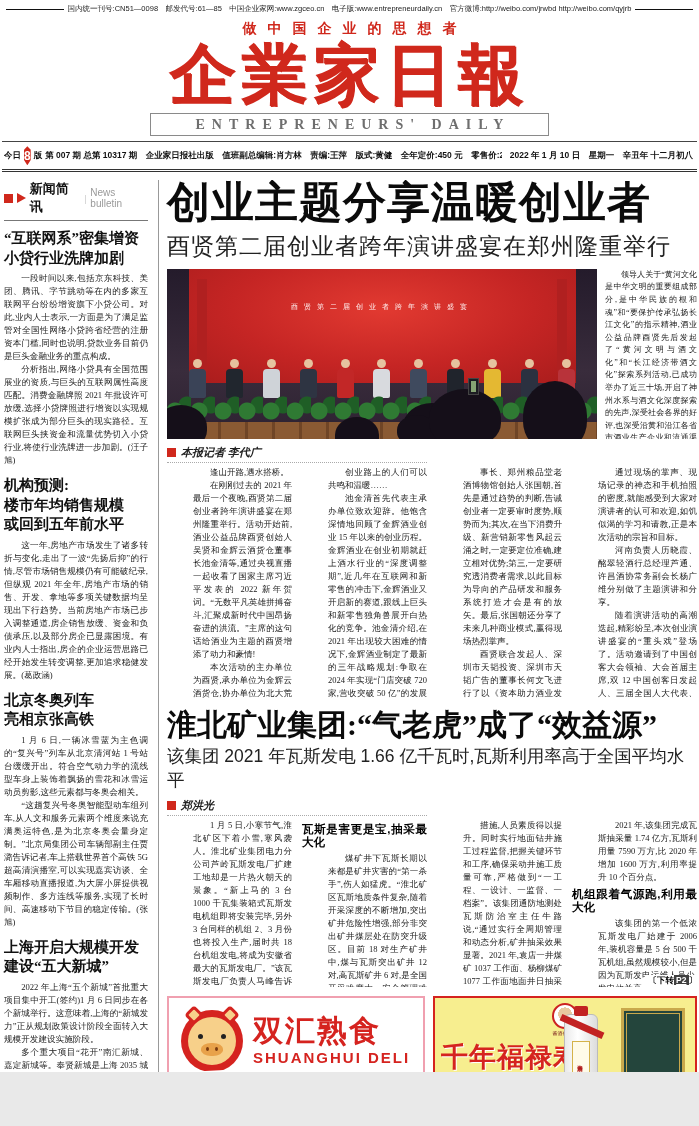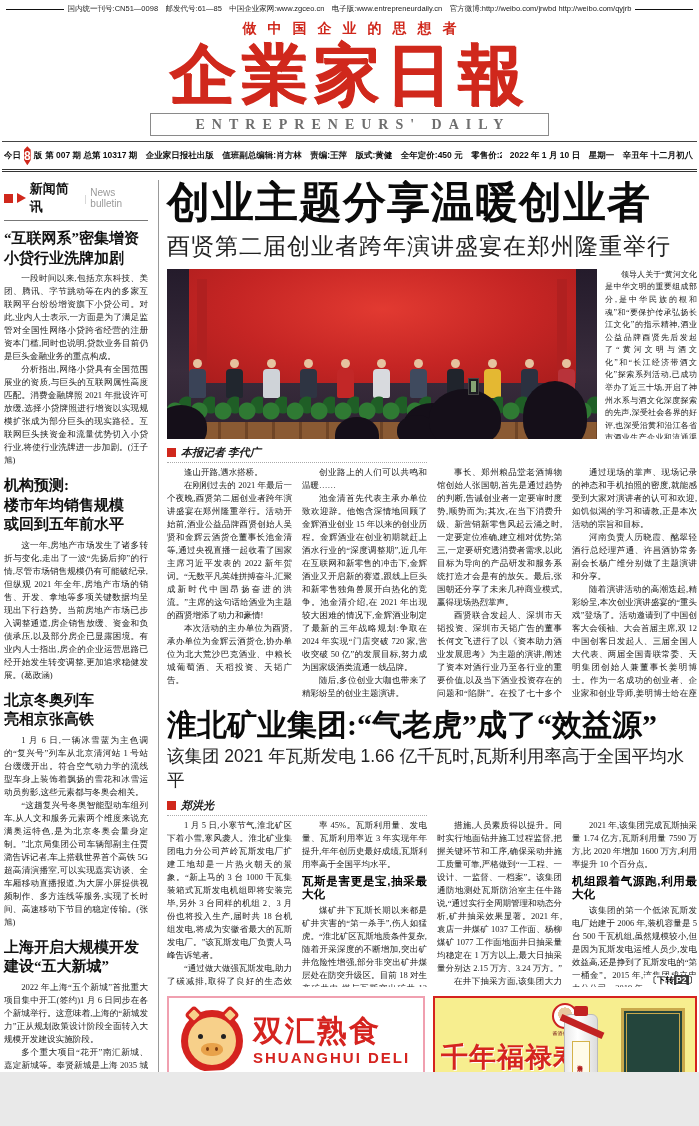--- a/index.html
+++ b/index.html
@@ -75,21 +75,21 @@
   .aud.a5 { right:10px; bottom:-12px; width:64px; height:70px; }
   .aud.a6 { right:160px; bottom:-6px; width:40px; height:30px; }
   .phone { position:absolute; right:118px; bottom:44px; width:11px; height:17px; background:#1c1c22; border:1px solid #444; }
   .phone:after { content:""; position:absolute; inset:2px; background:#cfa; opacity:.6; }
   .right-col { flex:1; font-size:8px; line-height:12.6px; text-align:justify; color:#1a1a1a; overflow:hidden; height:170px; }
   .right-col p { text-indent:2em; }
   .byline { display:flex; align-items:center; gap:5px; margin:6px 0 3px; font-size:11px; font-weight:bold; font-style:italic; color:#222; border-bottom:1px dotted #aaa; padding-bottom:2px; width:260px; }
   .redsq { width:9px; height:9px; background:#d0281c; flex:none; }
   .cols { display:flex; gap:10px; height:234px; overflow:hidden; }
   .cols .col { flex:1; font-size:8.5px; line-height:13px; text-align:justify; color:#1a1a1a; }
-  .cols p { text-indent:2em; }
+  .cols p { text-indent:2em;margin-left:26px; }
   .cols h4, .right-col h4 { font-family:"Liberation Sans","DejaVu Sans",sans-serif; font-size:11.5px; font-weight:700; margin:4px 0 3px; text-indent:0; color:#000; }
 
   
   .art2 { margin-top:8px; }
   .art2-headline { font-size:30px; font-weight:900; color:#0b0b0b; line-height:1.1; }
   .art2-subhead { font-size:17.5px; color:#222; font-family:"Liberation Sans","DejaVu Sans",sans-serif; margin:3px 0 4px; }
   .art2 .cols { height:168px; position:relative; }
   .continued { position:absolute; right:0; bottom:0; background:#fff; padding-left:4px; font-size:8.5px; font-weight:bold; }
   .continued .p2 { background:#404040; color:#fff; padding:0 2px; font-family:"Liberation Sans","DejaVu Sans",sans-serif;text-decoration:underline; }
 
@@ -203,20 +203,21 @@
     <div class="main">
 
       <h1 class="lead-headline">创业主题分享温暖创业者</h1>
       <div class="lead-subhead">酉贤第二届创业者跨年演讲盛宴在郑州隆重举行</div>
 
       <div class="photo-row">
         <div class="photo">
           <div class="screen"></div>
           <div class="side-strip l"></div>
           <div class="side-strip r"></div>
+          <div class="banner-sub">酉贤第二届创业者跨年演讲盛宴</div>
           <div class="people">
             <div class="person">
                 <div class="head"></div>
                 <div class="torso"></div>
               </div>
             <div class="person">
                 <div class="head"></div>
                 <div class="torso"></div>
               </div>
             <div class="person">
@@ -304,21 +305,20 @@
         <div class="byline">
           <span class="redsq"></span>
           <span>郑洪光</span>
         </div>
         <div class="cols">
           <div class="col">
               <p>1 月 5 日,小寒节气,淮北矿区下着小雪,寒风袭人。淮北矿业集团电力分公司芦岭瓦斯发电厂扩建工地却是一片热火朝天的景象。“新上马的 3 台 1000 千瓦集装箱式瓦斯发电机组即将安装完毕,另外 3 台同样的机组 2、3 月份也将投入生产,届时共 18 台机组发电,将成为安徽省最大的瓦斯发电厂。”该瓦斯发电厂负责人马峰告诉笔者。</p>
               <p>“通过做大做强瓦斯发电,助力了碳减排,取得了良好的生态效益、经济效益和社会效益。”谈及瓦斯发电情况,该电力分公司副总工程师说,“煤矿瓦斯‘气老虎’在我们这里成了‘效益源’,2021 年公司共利用瓦斯发电 1.66 亿千瓦时,瓦斯利用量 7590 万方,二氧化碳减排量 106 万吨。”</p>
             </div>
           <div class="col">
-              <p>率 45%。瓦斯利用量、发电量、瓦斯利用率近 3 年实现年年提升,年年创历史最好成绩,瓦斯利用率高于全国平均水平。</p>
               <h4>瓦斯是害更是宝,抽采最大化</h4>
               <p>煤矿井下瓦斯长期以来都是矿井灾害的“第一杀手”,伤人如猛虎。“淮北矿区瓦斯地质条件复杂,随着开采深度的不断增加,突出矿井危险性增强,部分非突出矿井煤层处在防突升级区。目前 18 对生产矿井中,煤与瓦斯突出矿井 12 对,高瓦斯矿井 6 对,是全国开采难度大、安全管理难度较大的矿区之一。”该集团分管“一通三防”工作的副总工程师介绍说。</p>
             </div>
           <div class="col">
               <p>措施,人员素质得以提升。同时实行地面钻井施工过程监督,把握关键环节和工序,确保采动井施工质量可靠,严格做到“一工程、一设计、一监督、一档案”。该集团通防地测处瓦斯防治室主任牛路说,“通过实行全周期管理和动态分析,矿井抽采效果显著。2021 年,袁店一井煤矿 1037 工作面、杨柳煤矿 1077 工作面地面井日抽采量均稳定在 1 万方以上,最大日抽采量分别达 2.15 万方、3.24 万方。”</p>
               <p>在井下抽采方面,该集团大力推进瓦斯治理“四化”,即抽采精细化、规范化、信息化、最大化。突出抽采“最大化”重点,全面实现“钻到位、管到底、孔封严、水放通”要求。细化“提浓增量”具体举措,全面排查抽采系统、抽采钻孔,杜绝积水、漏气。规范抽采系统日常管理,合理调配抽采负压,做到高低浓分源抽采。严格落实“老孔”洗孔、穿层钻孔增透等措</p>
             </div>
           <div class="col">
               <p>2021 年,该集团完成瓦斯抽采量 1.74 亿方,瓦斯利用量 7590 万方,比 2020 年增加 1600 万方,利用率提升 10 个百分点。</p>
               <h4>机组跟着气源跑,利用最大化</h4>

